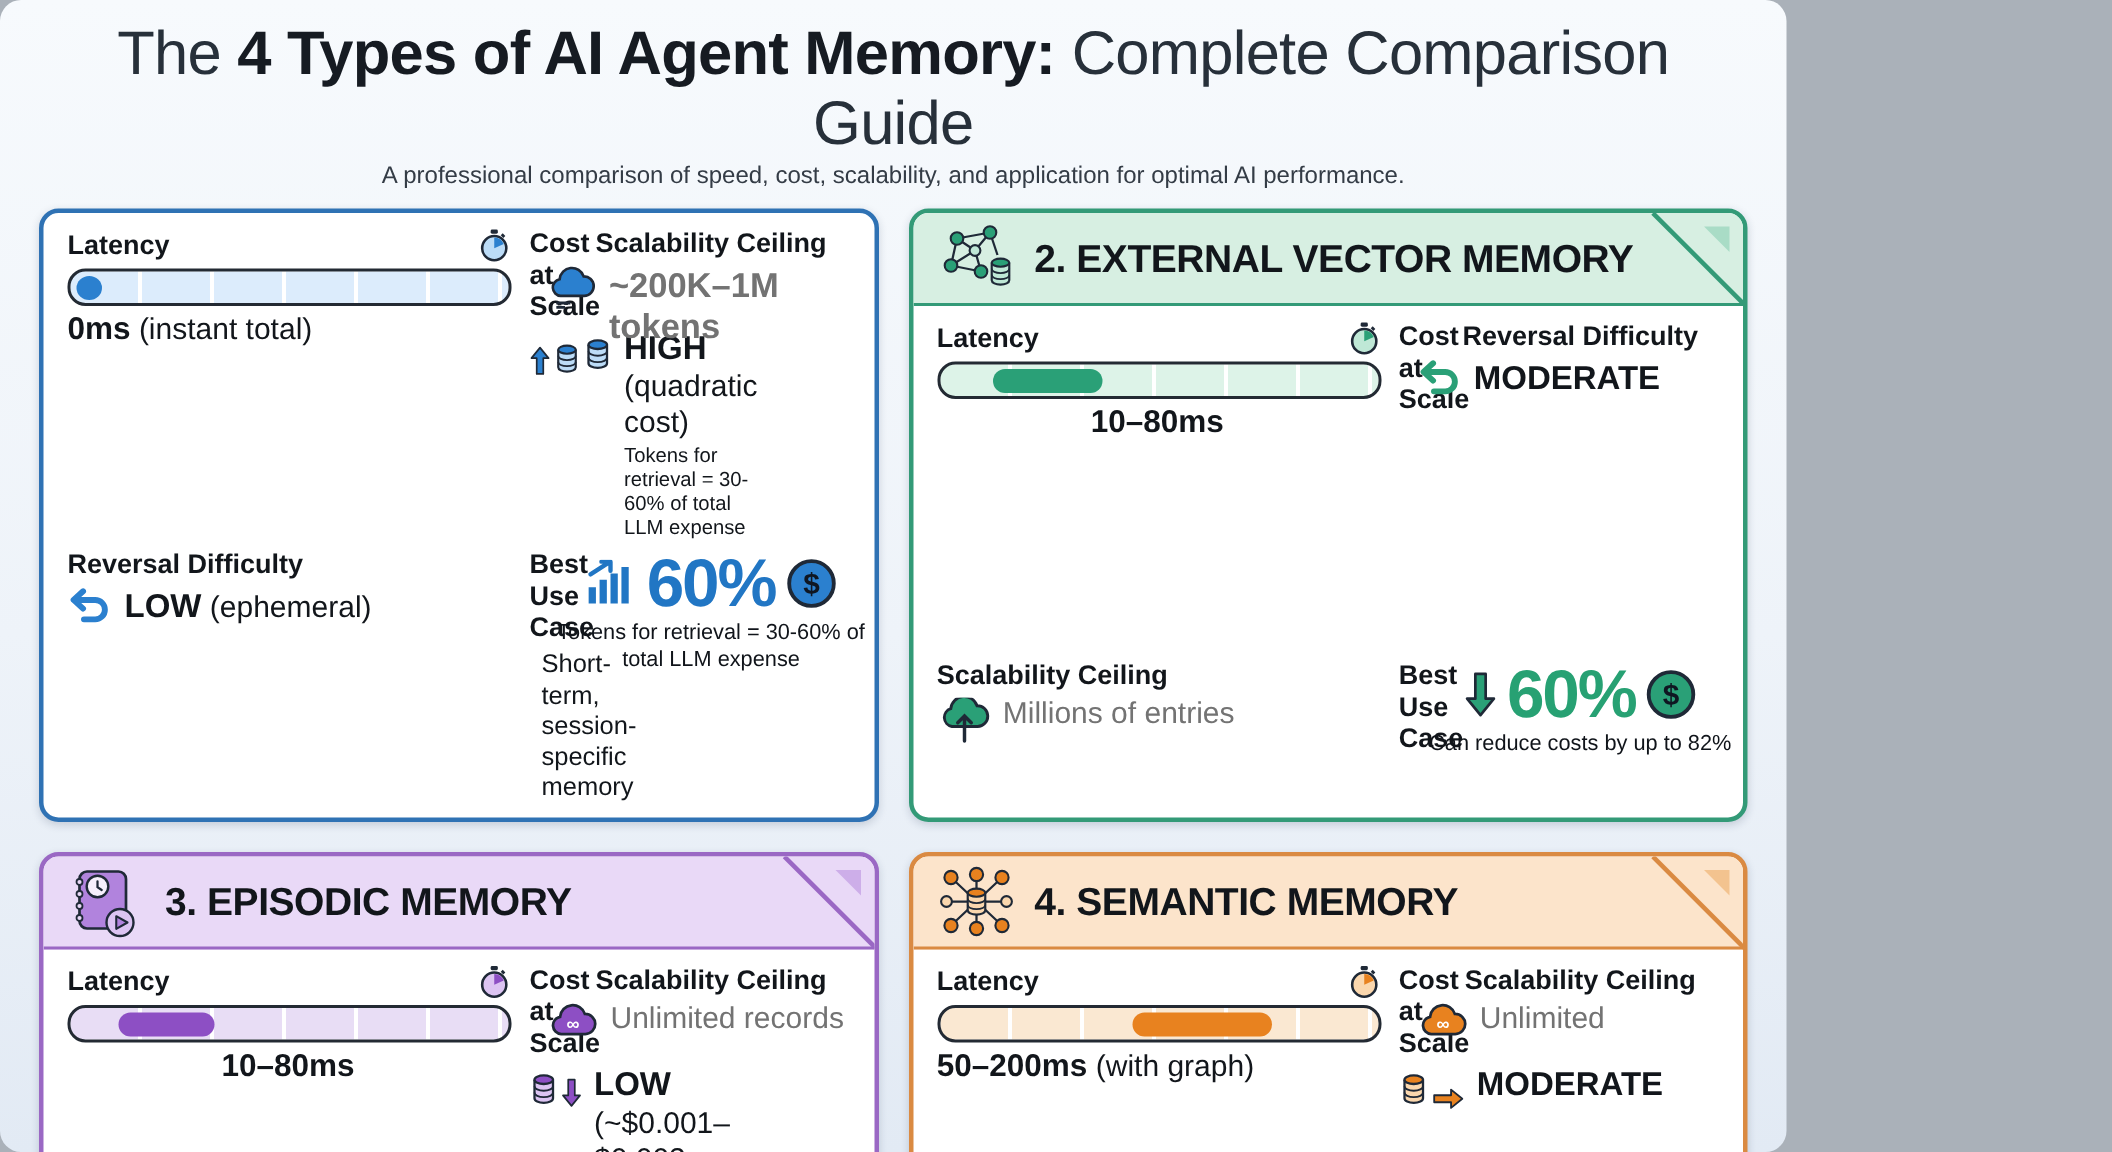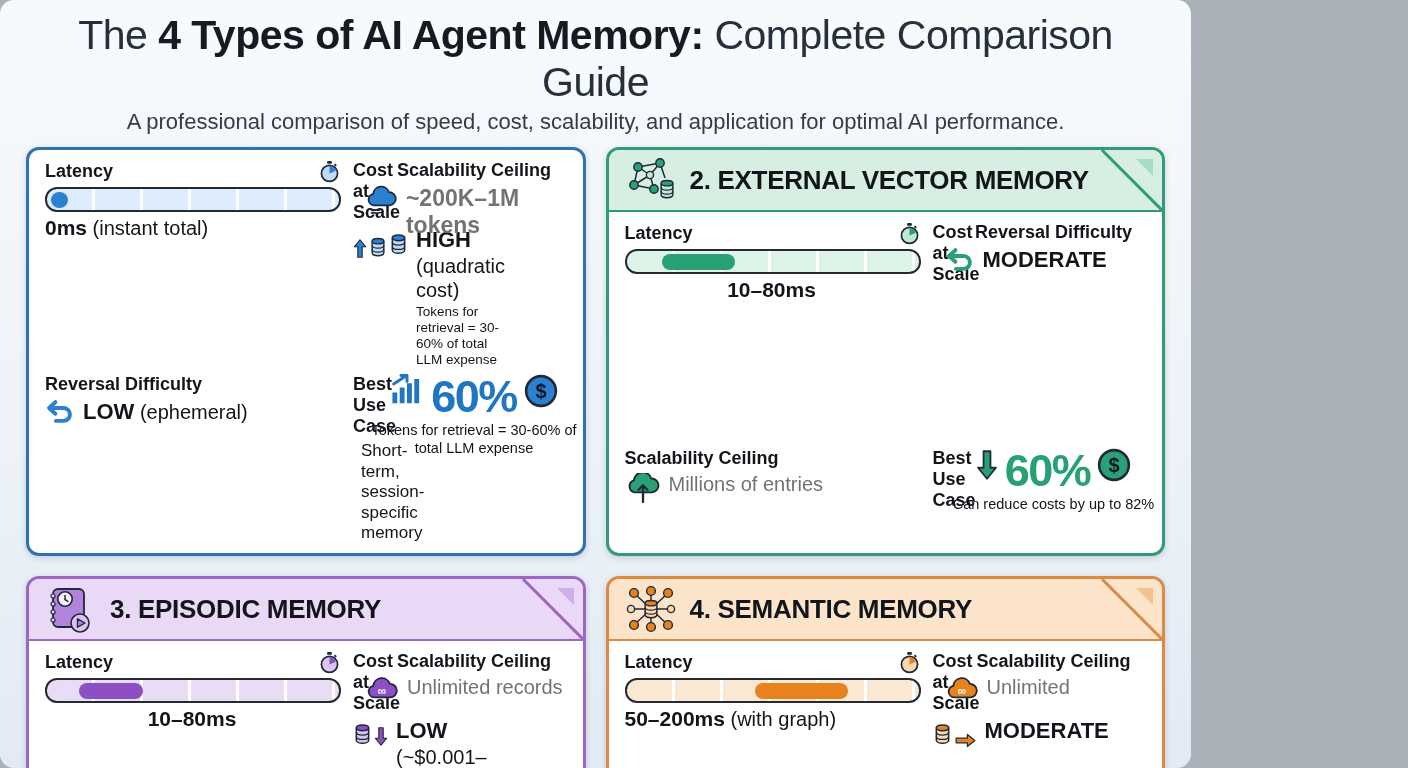--- a/index.html
+++ b/index.html
@@ -3,21 +3,21 @@
 <meta charset="utf-8">
 <style>
   html,body{margin:0;padding:0;background:#aab1b9;}
   body{width:1408px;height:768px;font-family:"Liberation Sans","DejaVu Sans",sans-serif;}
   .page{width:1191px;height:768px;border-radius:14px;overflow:hidden;display:flex;flex-direction:column;
         background:linear-gradient(180deg,#f7fafd 0%,#eef3f9 55%,#e2eaf4 100%);}
   
   .titleblock{padding:12px 30px 0;text-align:center;}
   .title{font-size:41px;line-height:1.15;color:#27303a;font-weight:400;letter-spacing:-.5px;margin:0;}
   .title .tb{font-weight:800;color:#161b22;}
-  .subtitle{font-size:22px;color:#343c46;margin-top:3px;}
+  .subtitle{font-size:16px;color:#343c46;margin-top:3px;}
   
   .grid{flex:1;display:grid;grid-template-columns:1fr 1fr;grid-template-rows:1fr 1fr;gap:20px;margin:12px 26px 0;}
   .card{border:3px solid var(--bd);border-radius:13px;background:#fff;display:flex;flex-direction:column;
         overflow:hidden;box-shadow:0 2px 6px rgba(25,45,75,.18);}
   .card-head{height:60px;flex:0 0 60px;display:flex;align-items:center;gap:13px;padding:0 16px;
         background:var(--hb);border-bottom:2px solid var(--bd);position:relative;}
   .card-title{font-size:26px;font-weight:800;color:#12161b;letter-spacing:-.3px;}
   .hicon{width:52px;height:50px;flex:0 0 52px;}
   .fold{position:absolute;top:0;right:0;width:58px;height:58px;pointer-events:none;}
   .fold::before{content:"";position:absolute;left:-1px;top:-1px;width:86px;height:3px;background:var(--bd);
@@ -44,21 +44,21 @@
   .vrow.left{justify-content:flex-start;}
   .vtext{font-size:20px;color:#12161b;line-height:1.2;}
   .vtext b{font-size:22px;}
   .note{font-size:13.5px;color:#12161b;line-height:1.2;margin-top:2px;}
   .icon-pair{display:flex;align-items:flex-end;gap:2px;flex:0 0 auto;margin-top:2px;}
   .svg-ic{display:block;}
   .scal-val{font-size:20px;color:#737373;line-height:1.15;}
   .card-c1 .scal-val{font-weight:800;font-size:23px;}
   .best-text{font-size:17px;color:#12161b;line-height:1.2;}
   .stat{display:flex;flex-direction:column;align-items:center;}
-  .stat-row{display:flex;align-items:flex-start;gap:7px;}
+  .stat-row{display:flex;align-items:center;gap:7px;}
   .stat-num{font-size:45px;font-weight:800;color:var(--st);letter-spacing:-1.5px;line-height:1;}
   .stat-cap{font-size:14.5px;color:#10141a;text-align:center;line-height:1.22;max-width:215px;margin-top:3px;}
   .defs{position:absolute;width:0;height:0;overflow:hidden;}
 </style>
 </head>
 <body>
 
 <svg class="defs" aria-hidden="true">
   <symbol id="i-stopwatch" viewBox="0 0 24 24">
     <rect x="9.5" y="1" width="5" height="3" rx="1" fill="#1f2937"></rect>

